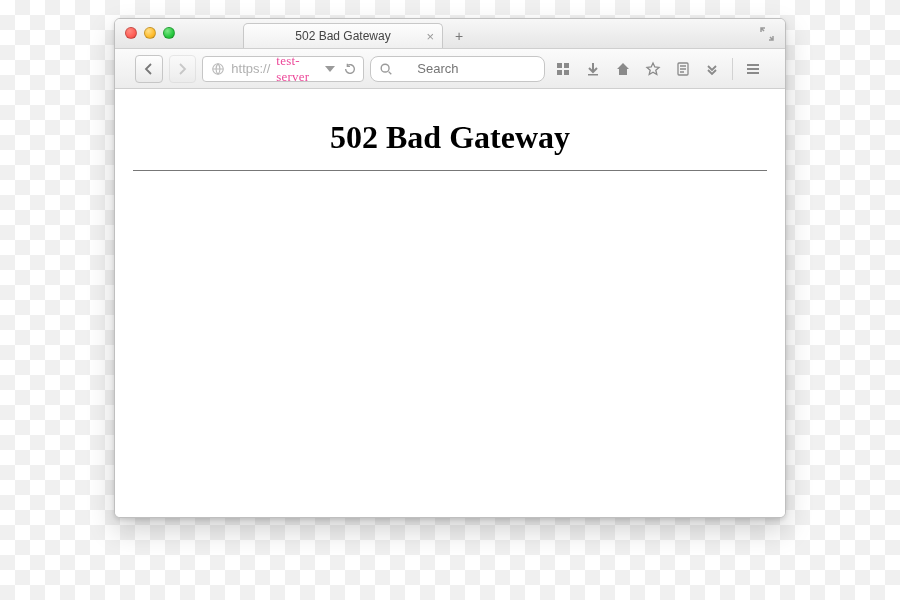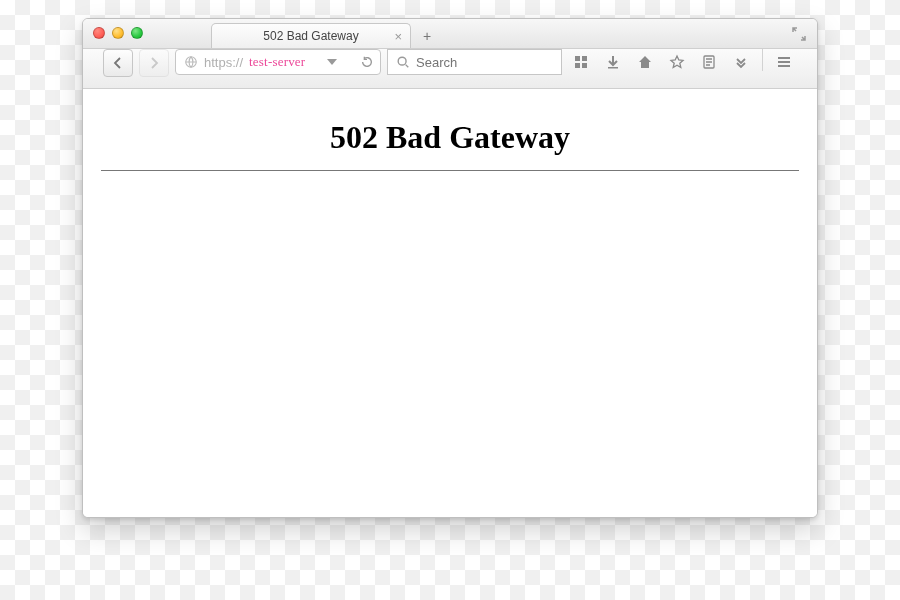--- a/index.html
+++ b/index.html
@@ -5,21 +5,21 @@
   * { box-sizing: border-box; margin: 0; padding: 0; }
   body {
     width: 900px; height: 600px;
     background:
       repeating-conic-gradient(#f0f0f0 0% 25%, #ffffff 0% 50%) 0 0 / 30px 30px;
     font-family: -apple-system, "Helvetica Neue", Arial, sans-serif;
     display: flex; align-items: flex-start; justify-content: center;
     padding: 18px 30px 40px 30px;
   }
   .window {
-    width: 736px; height: 500px;
+    width: 672px; height: 500px;
     background: #fff;
     border: 1px solid #bfbfbf;
     border-radius: 6px;
     box-shadow: 0 12px 28px rgba(0,0,0,.18), 0 2px 4px rgba(0,0,0,.12);
     display: flex; flex-direction: column;
     overflow: hidden;
   }
 
   
   .titlebar {
@@ -60,21 +60,21 @@
   .fullscreen {
     position: absolute; right: 10px; top: 7px;
     width: 16px; height: 16px; color: #9a9a9a;
   }
 
   
   .toolbar {
     height: 40px;
     background: linear-gradient(#fbfbfb,#ececec);
     border-bottom: 1px solid #cfcfcf;
-    display: flex; 
+    display: flex; align-items: center;
     padding: 0 20px; gap: 6px;
   }
   .navbtn {
     width: 30px; height: 28px;
     border: 1px solid #c6c6c6; border-radius: 4px;
     background: linear-gradient(#fefefe,#eaeaea);
     display: flex; align-items: center; justify-content: center;
     color: #777;
   }
   .navbtn.disabled { opacity:.35; }
@@ -88,23 +88,23 @@
   }
   .urlbar .globe { color:#bbb; }
   .urlbar .scheme { color:#b0b0b0; }
   .urlbar .host { color:#ec4899; font-family: Liberation Serif, serif; letter-spacing:.2px; }
   .urlbar .dd, .urlbar .reload { margin-left:auto; color:#9a9a9a; font-size:12px; }
   .urlbar .dd { margin-right:2px; }
   .urlbar .reload svg { display:block; }
 
   .searchbar {
     flex: 0 0 175px; height: 26px;
-    border: 1px solid #c6c6c6; border-radius: 0;
+    border: 1px solid #c6c6c6; border-radius: 8px;
     background: #fff;
-    display: flex; align-items: center; gap: 6px;
+    display: flex; align-items: center; gap: 24px;
     padding: 0 8px; color:#9a9a9a; font-size:13px;
   }
   .searchbar input {
     border:none; outline:none; width:100%; font-size:13px; color:#555;
     background:transparent;
   }
 
   .toolbtn {
     width: 26px; height: 26px;
     display:flex; align-items:center; justify-content:center;

